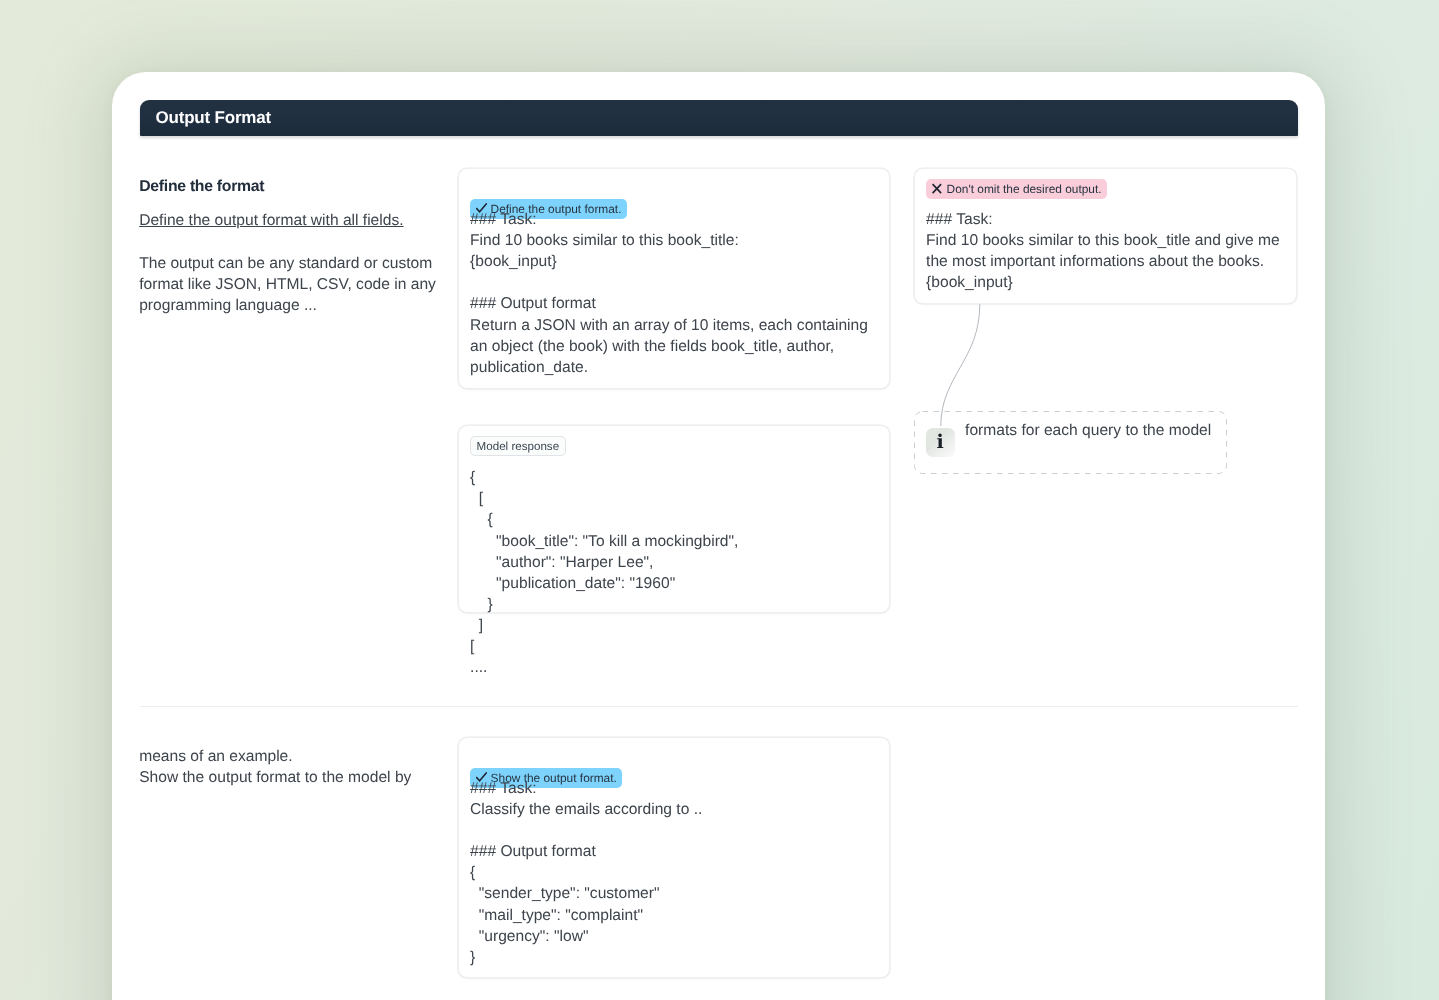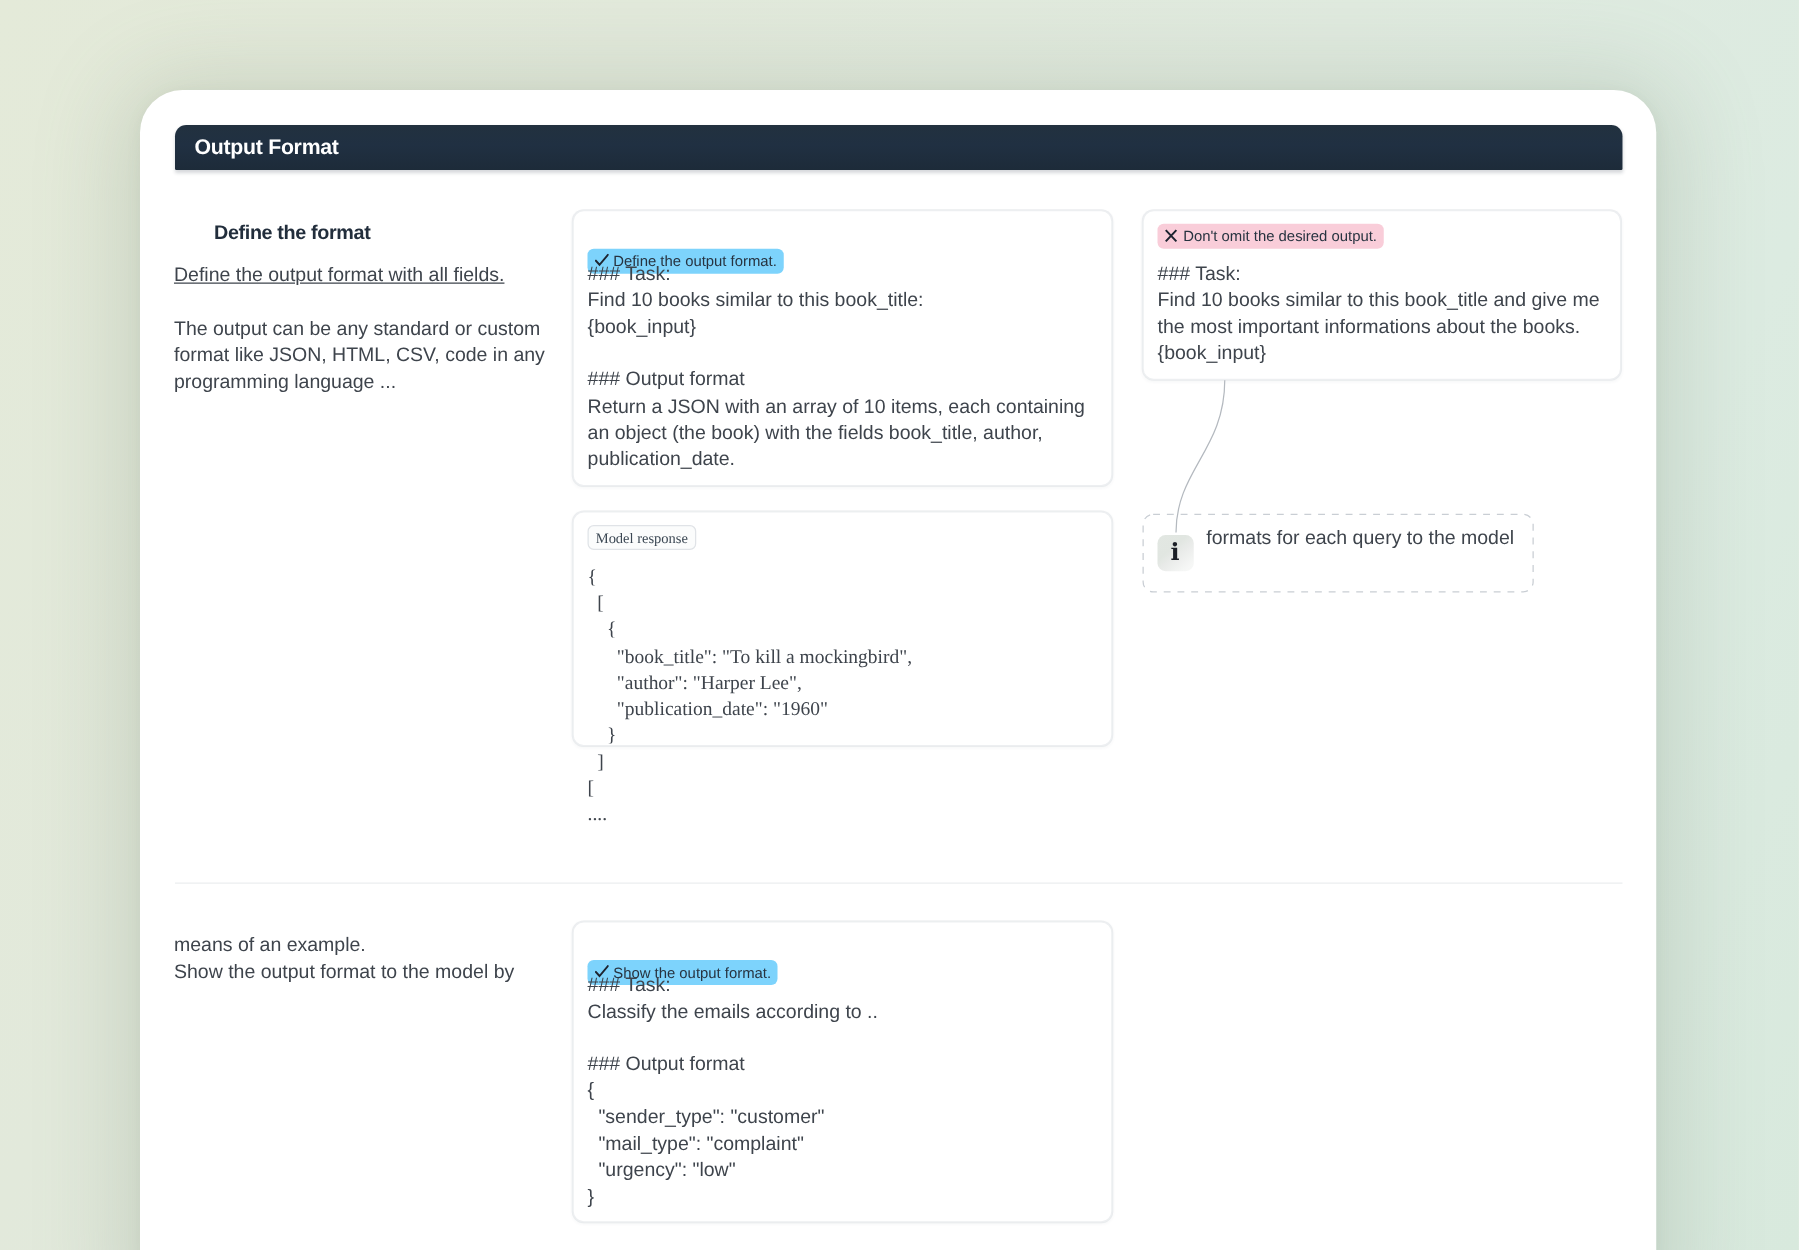--- a/index.html
+++ b/index.html
@@ -15,21 +15,21 @@
   #page{position:absolute;left:112px;top:72px;width:1213px;height:990px;
     background:#fff;border-radius:34px;
     box-shadow:0 6px 70px 16px rgba(112,130,108,.22), 0 2px 12px rgba(112,130,108,.08);}
   .hdr{position:absolute;left:28px;top:28px;width:1158px;height:36px;
     background:linear-gradient(180deg,#22313f 0%,#203042 45%,#1d2b39 100%);
     border-radius:9px 9px 1px 1px;
     box-shadow:0 2px 3px rgba(25,40,55,.18);}
   .hdr .t{position:absolute;left:15.5px;top:7.3px;color:#fff;font-weight:700;font-size:17px;letter-spacing:-0.2px;line-height:21px;}
 
   .left{position:absolute;color:#3e444c;font-size:15.6px;line-height:21.1px;}
-  .h2{position:absolute;font-weight:700;font-size:15.8px;color:#222e3c;line-height:21px;letter-spacing:-0.28px;margin-left:32px;}
+  .h2{position:absolute;font-weight:700;font-size:15.8px;color:#222e3c;line-height:21px;letter-spacing:-0.28px;}
 
   .card{position:absolute;background:#fff;border:1px solid #edeff1;border-radius:9px;
     box-shadow:0 0 0 .6px rgba(220,224,228,.55), 0 1px 3px rgba(30,40,60,.045);}
   .badge{display:inline-block;padding:0 5.5px;border-radius:5px;font-size:11.9px;
     color:#273340;white-space:nowrap;height:20px;line-height:20px;}
   .badge.g{background:#7dd3fc;margin-top:20px;}
   .badge.r{background:#f9cdd9;}
   .ck{display:inline-block;margin-right:4px;vertical-align:-1px;}
   .pill{display:inline-block;padding:0 5.5px;border-radius:5px;font-size:11.6px;
     color:#3c4854;border:1px solid #e0e3e7;background:#fbfcfc;height:20px;line-height:20px;}
@@ -64,21 +64,21 @@
 
   <div class="card" style="left:345.6px;top:95.8px;width:432px;height:221px;">
     <div style="position:absolute;left:11.5px;top:10.2px;">
       <span class="badge g"><svg class="ck" width="11" height="11" viewBox="0 0 11 11">
             <path d="M0.7 5.6 L3.6 8.8 L10.3 0.9" fill="none" stroke="#1d2430" stroke-width="1.5" stroke-linecap="square"></path>
           </svg><span>Define the output format.</span></span>
     </div>
     <div class="code" style="left:11.5px;top:40.3px;"><div class="ln">### Task:</div><div class="ln">Find 10 books similar to this book_title:</div><div class="ln">{book_input}</div><div class="ln">&nbsp;</div><div class="ln">### Output format</div><div class="ln">Return a JSON with an array of 10 items, each containing</div><div class="ln">an object (the book) with the fields book_title, author,</div><div class="ln">publication_date.</div></div>
   </div>
 
-  <div class="card" style="left:345.6px;top:337px;width:432px;height:188px;font-family:Liberation Serif, serif;">
+  <div class="card" style="left:345.6px;top:353px;width:432px;height:188px;">
     <div style="position:absolute;left:11.5px;top:10.2px;">
       <span class="pill">Model response</span>
     </div>
     <div class="code" style="left:11.5px;top:41.3px;"><div class="ln">{</div><div class="ln">  [</div><div class="ln">    {</div><div class="ln">      "book_title": "To kill a mockingbird",</div><div class="ln">      "author": "Harper Lee",</div><div class="ln">      "publication_date": "1960"</div><div class="ln">    }</div><div class="ln">  ]</div><div class="ln">[</div><div class="ln">....</div></div>
   </div>
 
   <div class="card" style="left:801.6px;top:95.8px;width:383px;height:136px;">
     <div style="position:absolute;left:11.5px;top:10.2px;">
       <span class="badge r"><svg class="ck" width="11" height="11" viewBox="0 0 11 11">
             <path d="M0.6 1.1 L9.1 10.1 M9.1 1.1 L0.6 10.1" fill="none" stroke="#1d2430" stroke-width="1.6" stroke-linecap="butt"></path>

